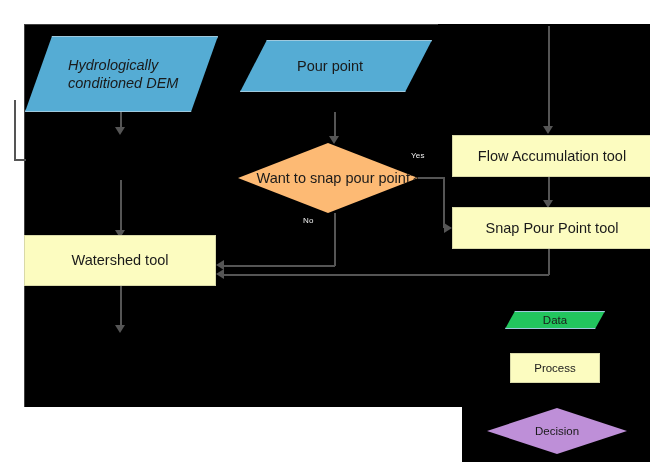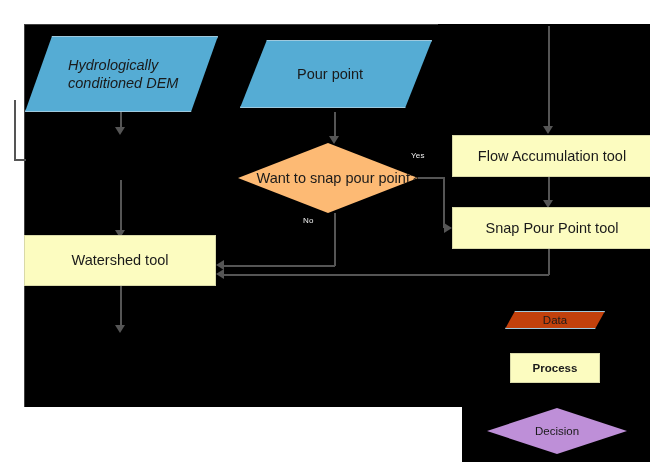--- a/index.html
+++ b/index.html
@@ -36,21 +36,21 @@
   .dec{background:#fdba74;clip-path:polygon(50% 0%,100% 50%,50% 100%,0% 50%);
        justify-content:flex-end;text-align:center;}
 
   .t-left{padding-left:42px;font-style:italic;}
   .lbl{line-height:1.25;}
 
   
   .edgelabel{position:absolute;font-size:8px;color:#f0f0f0;letter-spacing:.2px;}
 
   
-  .legend-para{background:#c2410c;border:1px solid #9ec9de;
+  .legend-para{background:#22c55e;border:1px solid #9ec9de;
                clip-path:polygon(10% 0%,100% 0%,90% 100%,0% 100%);
                justify-content:center;}
   .legend-proc{background:#FCFCC0;border:1px solid #d9d9a8;justify-content:center;}
   .legend-dec{background:#BE8FD8;clip-path:polygon(50% 0%,100% 50%,50% 100%,0% 50%);
               justify-content:center;}
 </style>
 </head>
 <body>
 
 <div id="canvas">
@@ -89,21 +89,21 @@
   <div class="ln lnh" style="left:224px;top:274px;width:325px;"></div>
   <div class="arrow arrow-left" style="left:216px;top:269px;"></div>
 
   <div class="ln lnv" style="left:120px;top:286px;height:44px;"></div>
   <div class="arrow arrow-down" style="left:115px;top:325px;"></div>
 
   <div class="node para" style="left:25px;top:36px;width:193px;height:76px;">
     <span class="lbl t-left" style="font-size:14.5px;">Hydrologically conditioned DEM</span>
   </div>
 
-  <div class="node para" style="left:240px;top:40px;width:192px;height:68px;">
+  <div class="node para" style="left:240px;top:40px;width:192px;height:52px;">
     <span class="lbl" style="font-size:14.5px;padding-left:56px;">Pour point</span>
   </div>
 
 
   <div class="node proc" style="left:452px;top:135px;width:200px;height:42px;">
     <span class="lbl" style="font-size:14.5px;">Flow Accumulation tool</span>
   </div>
 
   <div class="node dec" style="left:238px;top:143px;width:180px;height:70px;">
     <span class="lbl" style="font-size:14.5px;">Want to snap pour point?</span>
@@ -118,21 +118,21 @@
   </div>
 
 
   <div class="edgelabel" style="left:411px;top:151px;">Yes</div>
   <div class="edgelabel" style="left:303px;top:216px;">No</div>
 
   <div class="node legend-para" style="left:505px;top:311px;width:100px;height:18px;">
     <span class="lbl" style="font-size:11.5px;">Data</span>
   </div>
 
-  <div class="node legend-proc" style="left:510px;top:353px;width:90px;height:30px;font-weight:bold;">
+  <div class="node legend-proc" style="left:510px;top:353px;width:90px;height:30px;">
     <span class="lbl" style="font-size:11.5px;">Process</span>
   </div>
 
   <div class="node legend-dec" style="left:487px;top:408px;width:140px;height:46px;">
     <span class="lbl" style="font-size:11.5px;">Decision</span>
   </div>
 
 </div>
 
 </body></html>

